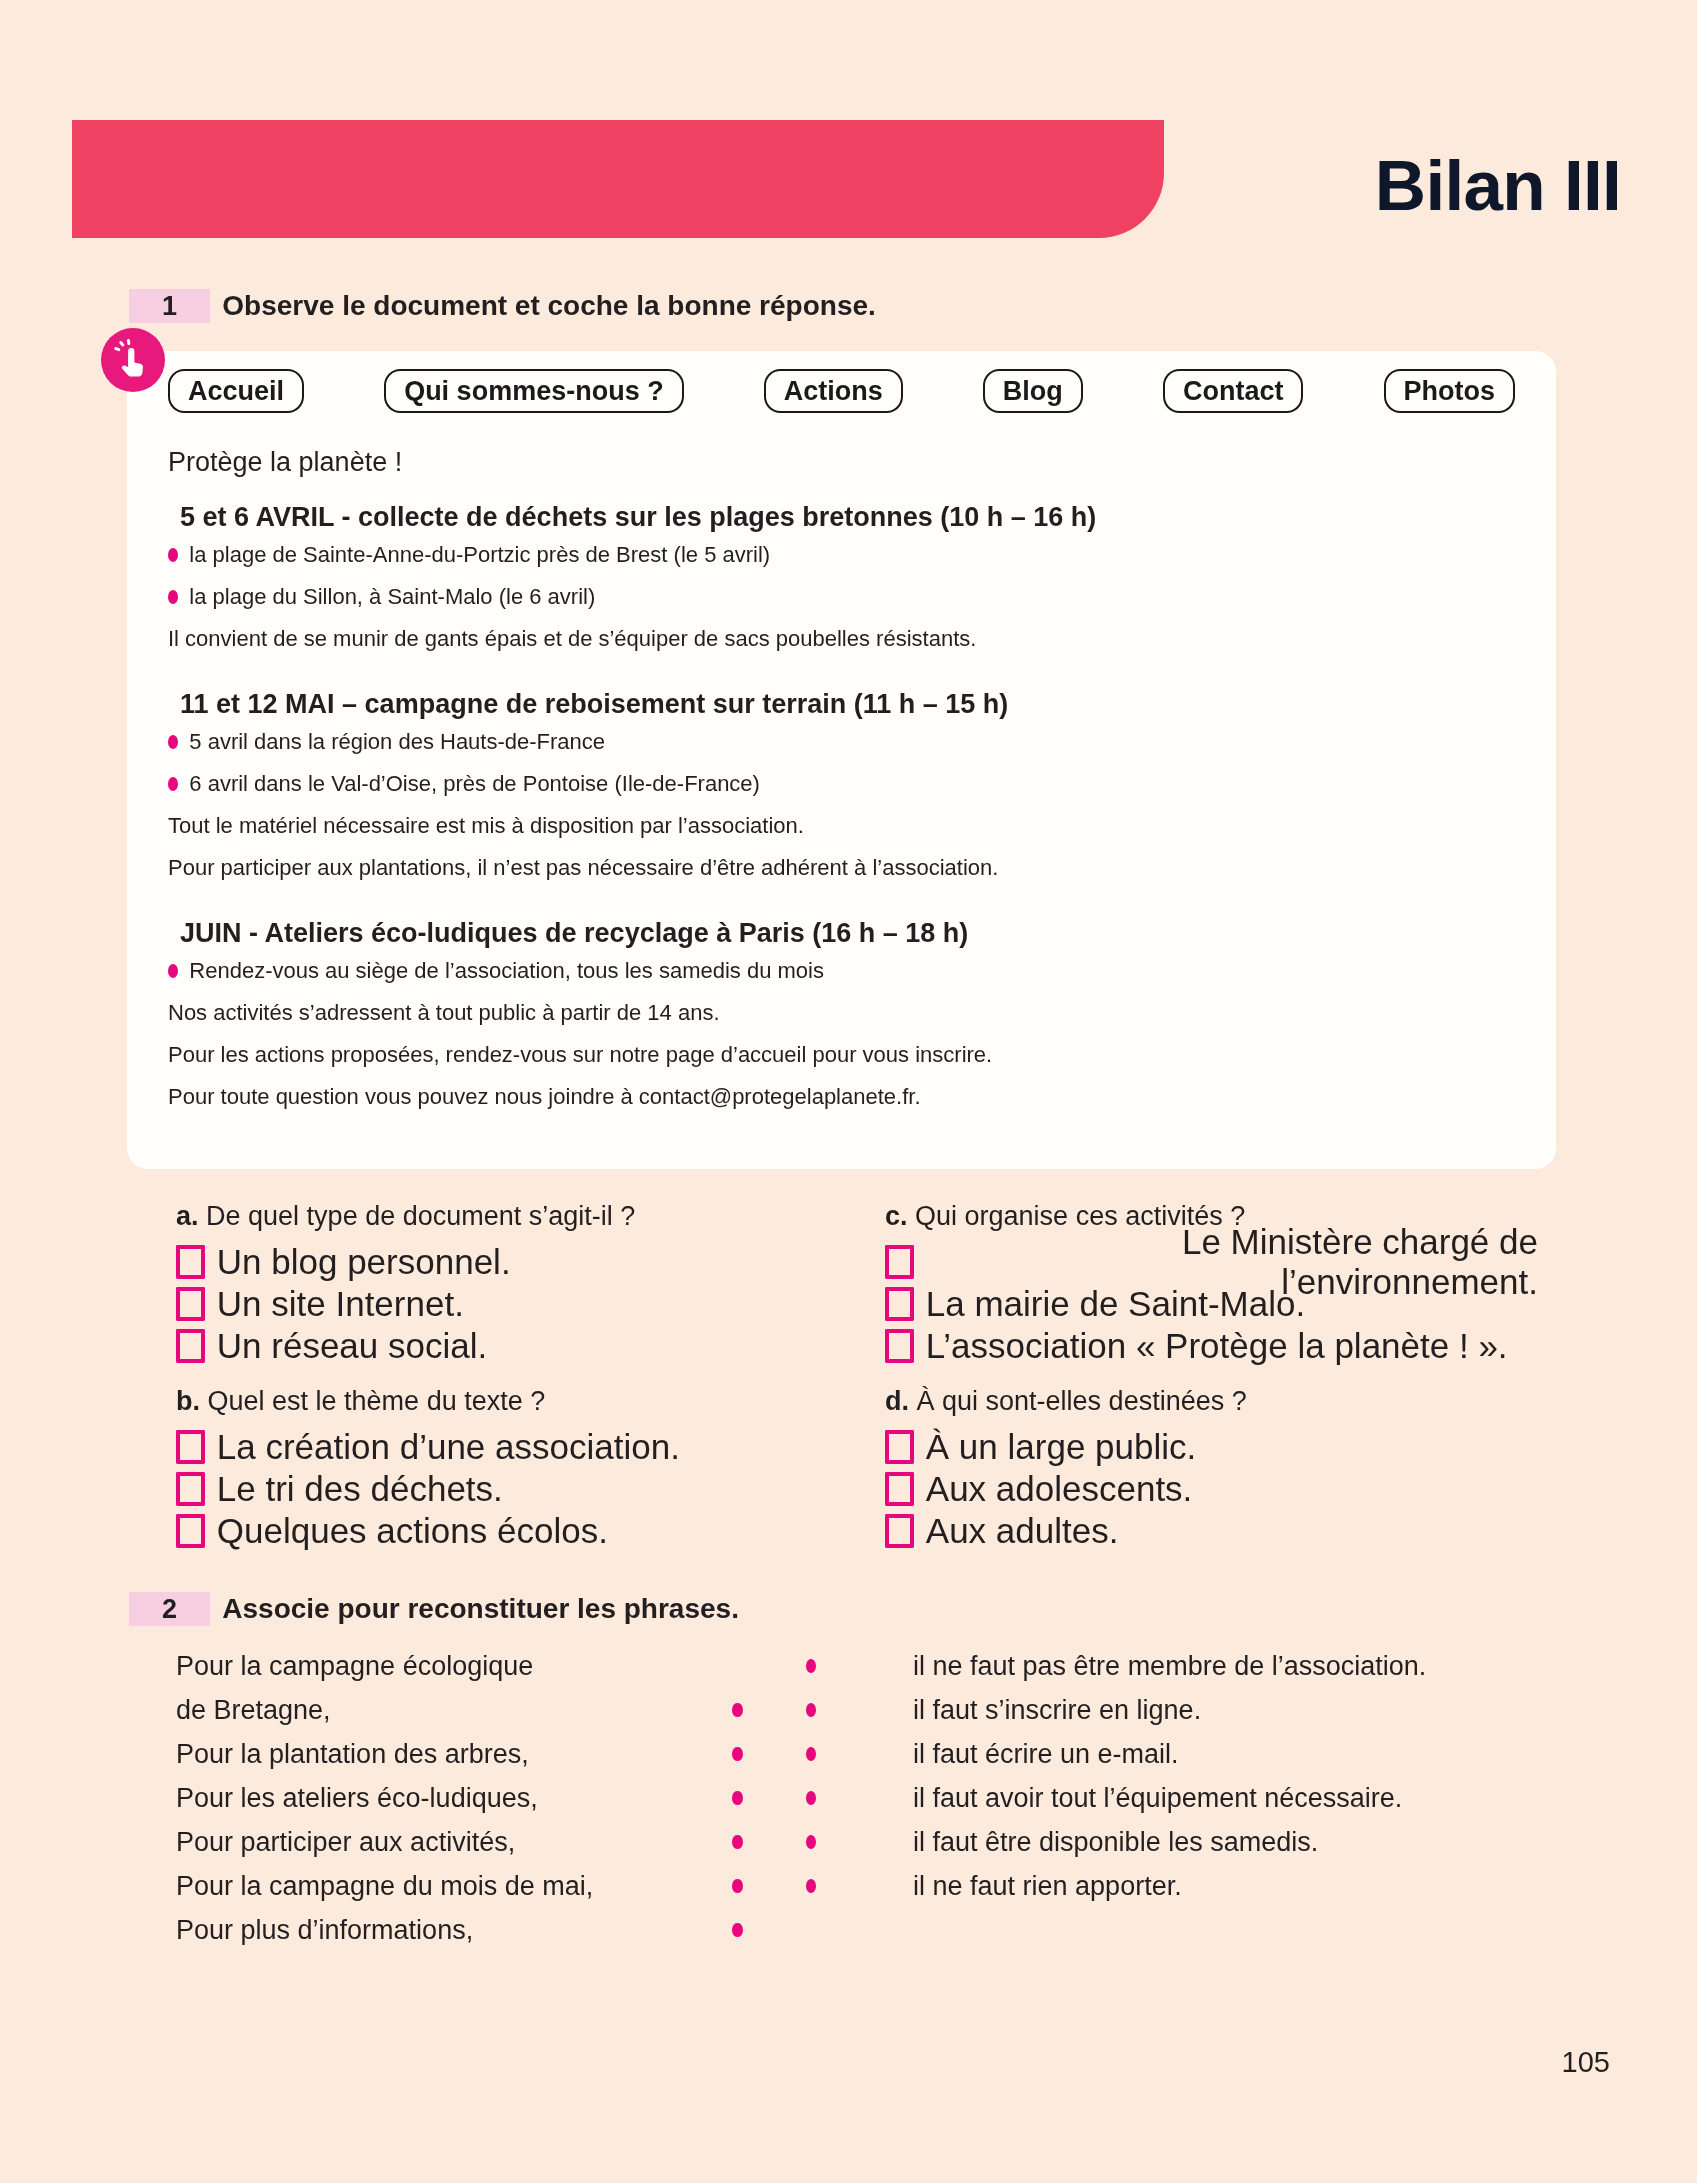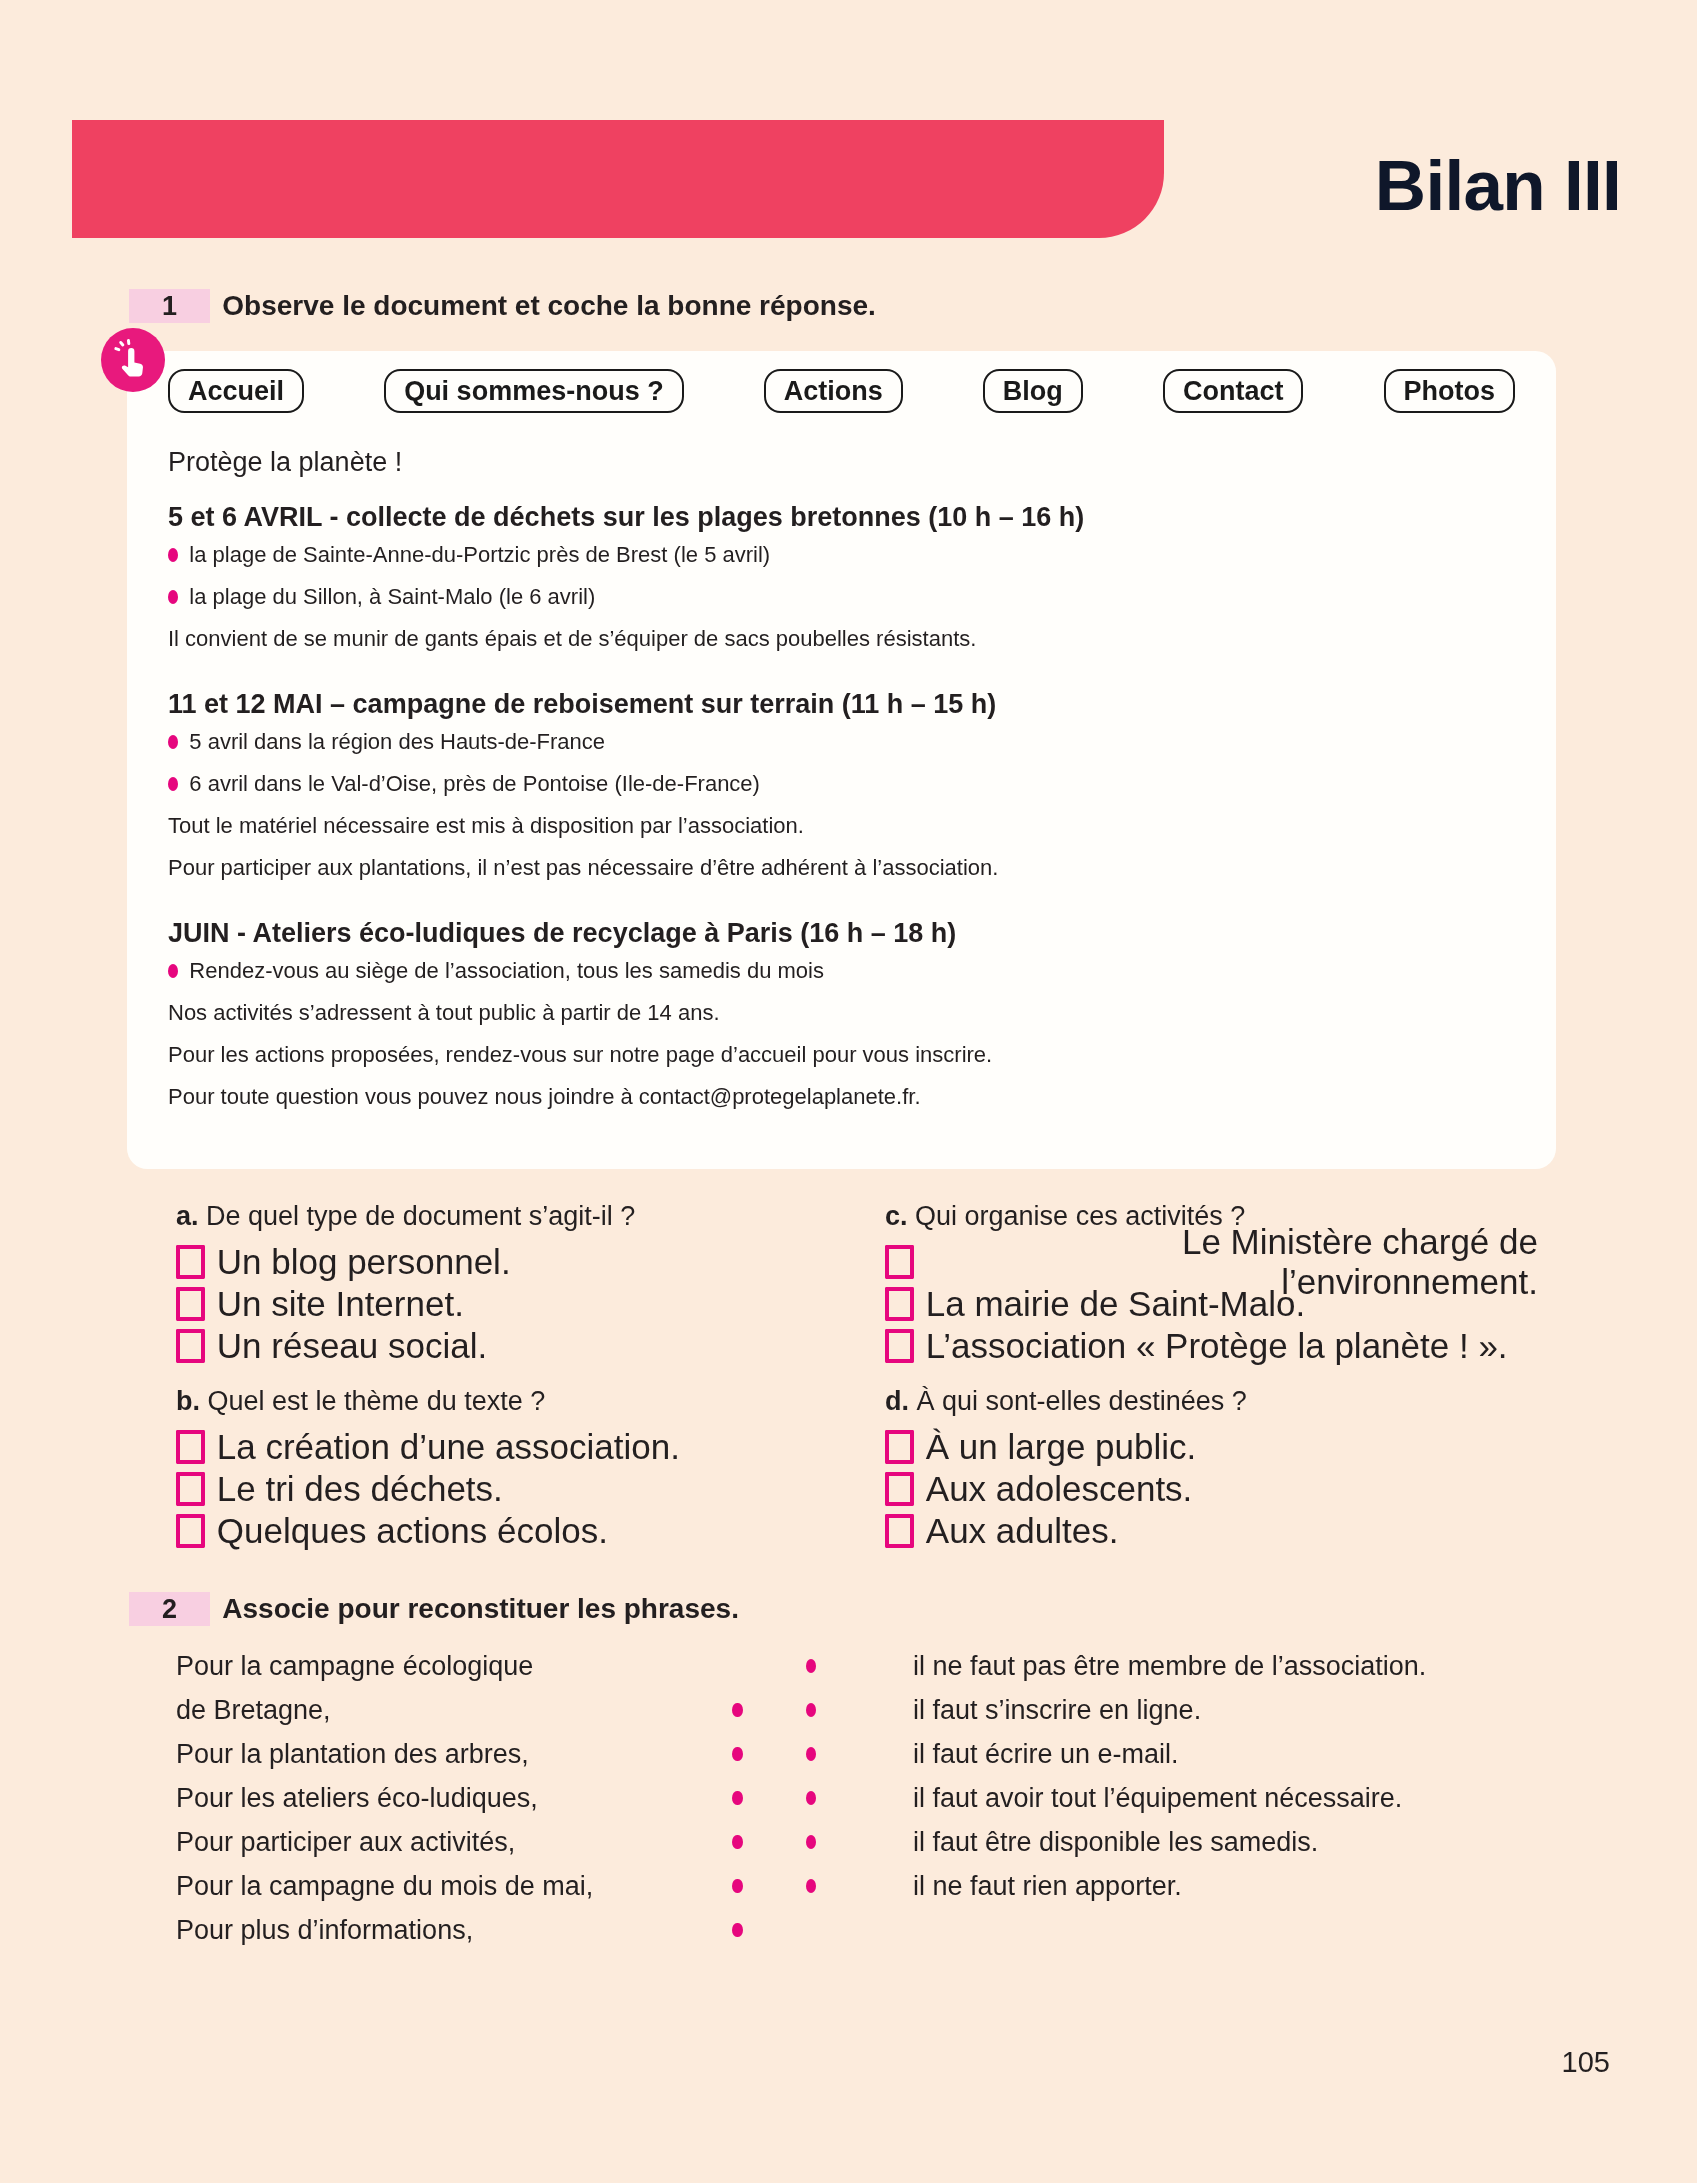--- a/index.html
+++ b/index.html
@@ -42,21 +42,21 @@
     background:#fffefb;border-radius:20.5px;z-index:2;
     padding:18px 41px 12px 41px;box-sizing:border-box;
   }
   .doc-nav{display:flex;justify-content:space-between;align-items:center;}
   .nav-pill{
     border:2.7px solid #1a1a1a;border-radius:16.4px;background:transparent;
     font-family:inherit;font-weight:bold;font-size:27px;color:#1a1a1a;
     padding:4.8px 18px;line-height:30px;white-space:nowrap;cursor:pointer;
   }
   .doc-intro{margin:34px 0 0 0;font-size:27px;line-height:31.5px;}
-  .doc-section h3{margin:27px 0 0 0;font-size:27px;line-height:34px;font-weight:bold;}
+  .doc-section h3{margin:27px 0 0 12px;font-size:27px;line-height:34px;font-weight:bold;}
   .doc-section.first h3{margin-top:22px;}
   .doc-line{font-size:22px;line-height:42px;margin:0;}
   .doc-bullet{display:flex;align-items:center;}
   .bdot{flex:0 0 auto;width:10.3px;height:14.4px;border-radius:50%;background:#e6067e;margin-right:11px;}
   
   .q-grid{
     position:absolute;left:176px;top:1199px;width:1362px;
     display:grid;grid-template-columns:709px 1fr;row-gap:16.4px;z-index:1;
   }
   .q-head{margin:0 0 8.2px 0;font-size:27px;line-height:34px;}

